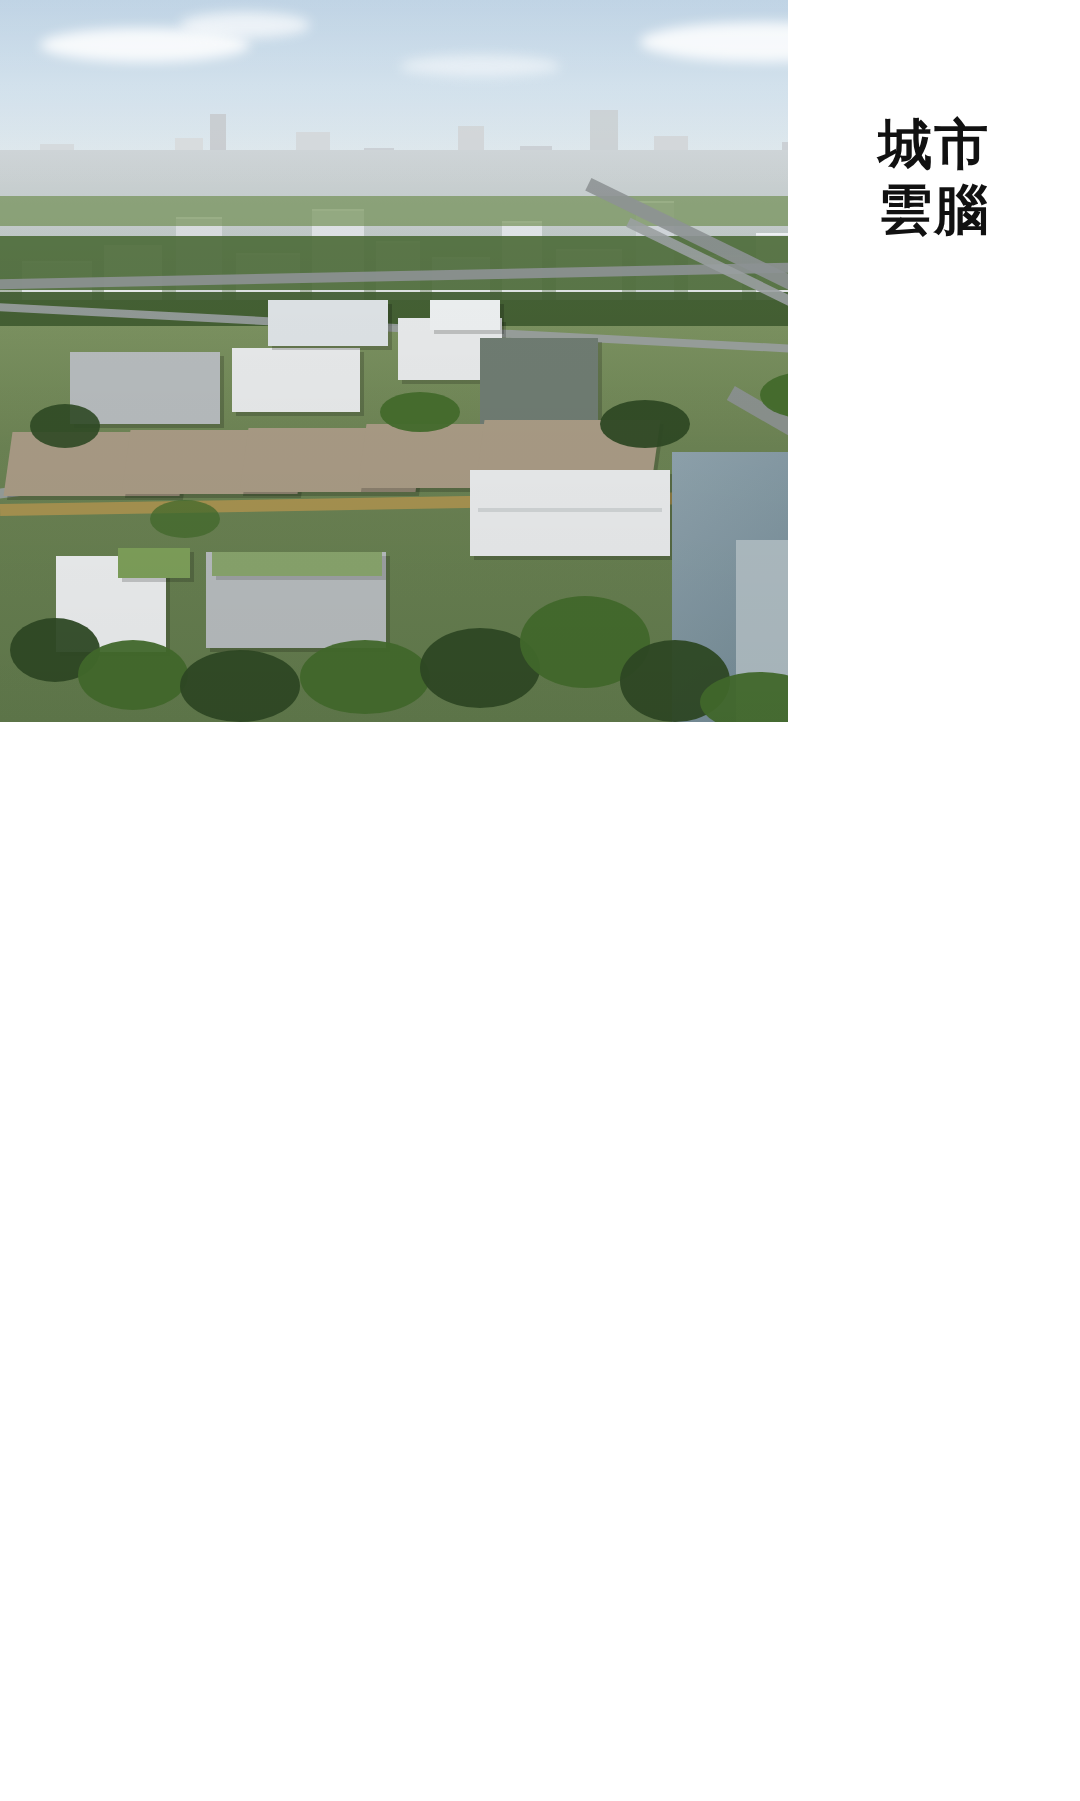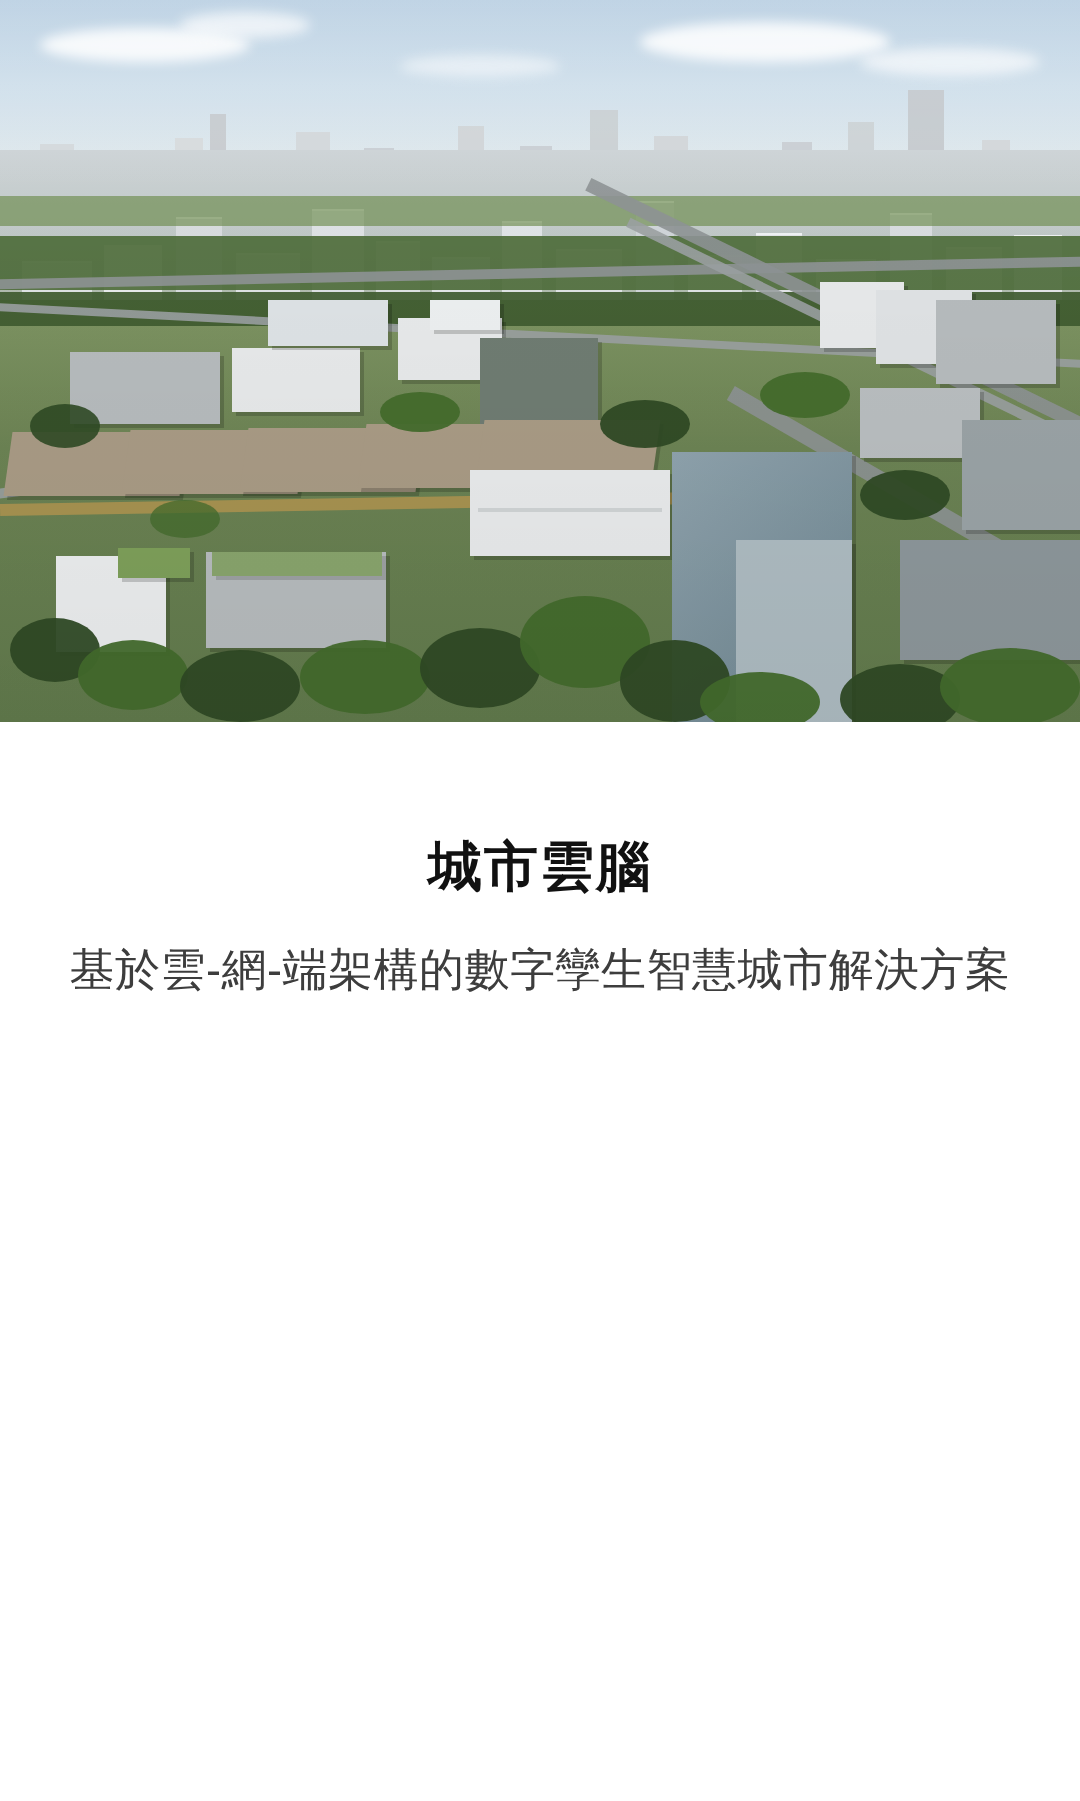--- a/index.html
+++ b/index.html
@@ -14,21 +14,21 @@
     color: #1a1a1a;
     overflow: hidden;
   }
 
   .page {
     position: relative;
     width: 1080px;
     height: 1428px;
     background: #ffffff;
     display: flex;
-    flex-direction: column;
+    flex-direction: row;
   }
 
   
   .hero {
     position: relative;
     width: 1080px;
     height: 722px;
     overflow: hidden;
     background: #9fb6c8;
   }
@@ -301,17 +301,16 @@
     <div class="tree l" style="left:760px; top:372px; width:90px; height:46px;"></div>
     <div class="tree" style="left:860px; top:470px; width:90px; height:50px;"></div>
     <div class="tree l" style="left:150px; top:500px; width:70px; height:38px; opacity:.75;"></div>
 
     <div class="hero-shade"></div>
   </div>
 
   <div class="content">
     <h1 class="title">城市雲腦</h1>
 
-    <h2 class="subtitle">基於雲-網-端架構的數字孿生智慧城市解決方案</h2>
 
   </div>
 
 </div>
 
 </body></html>

